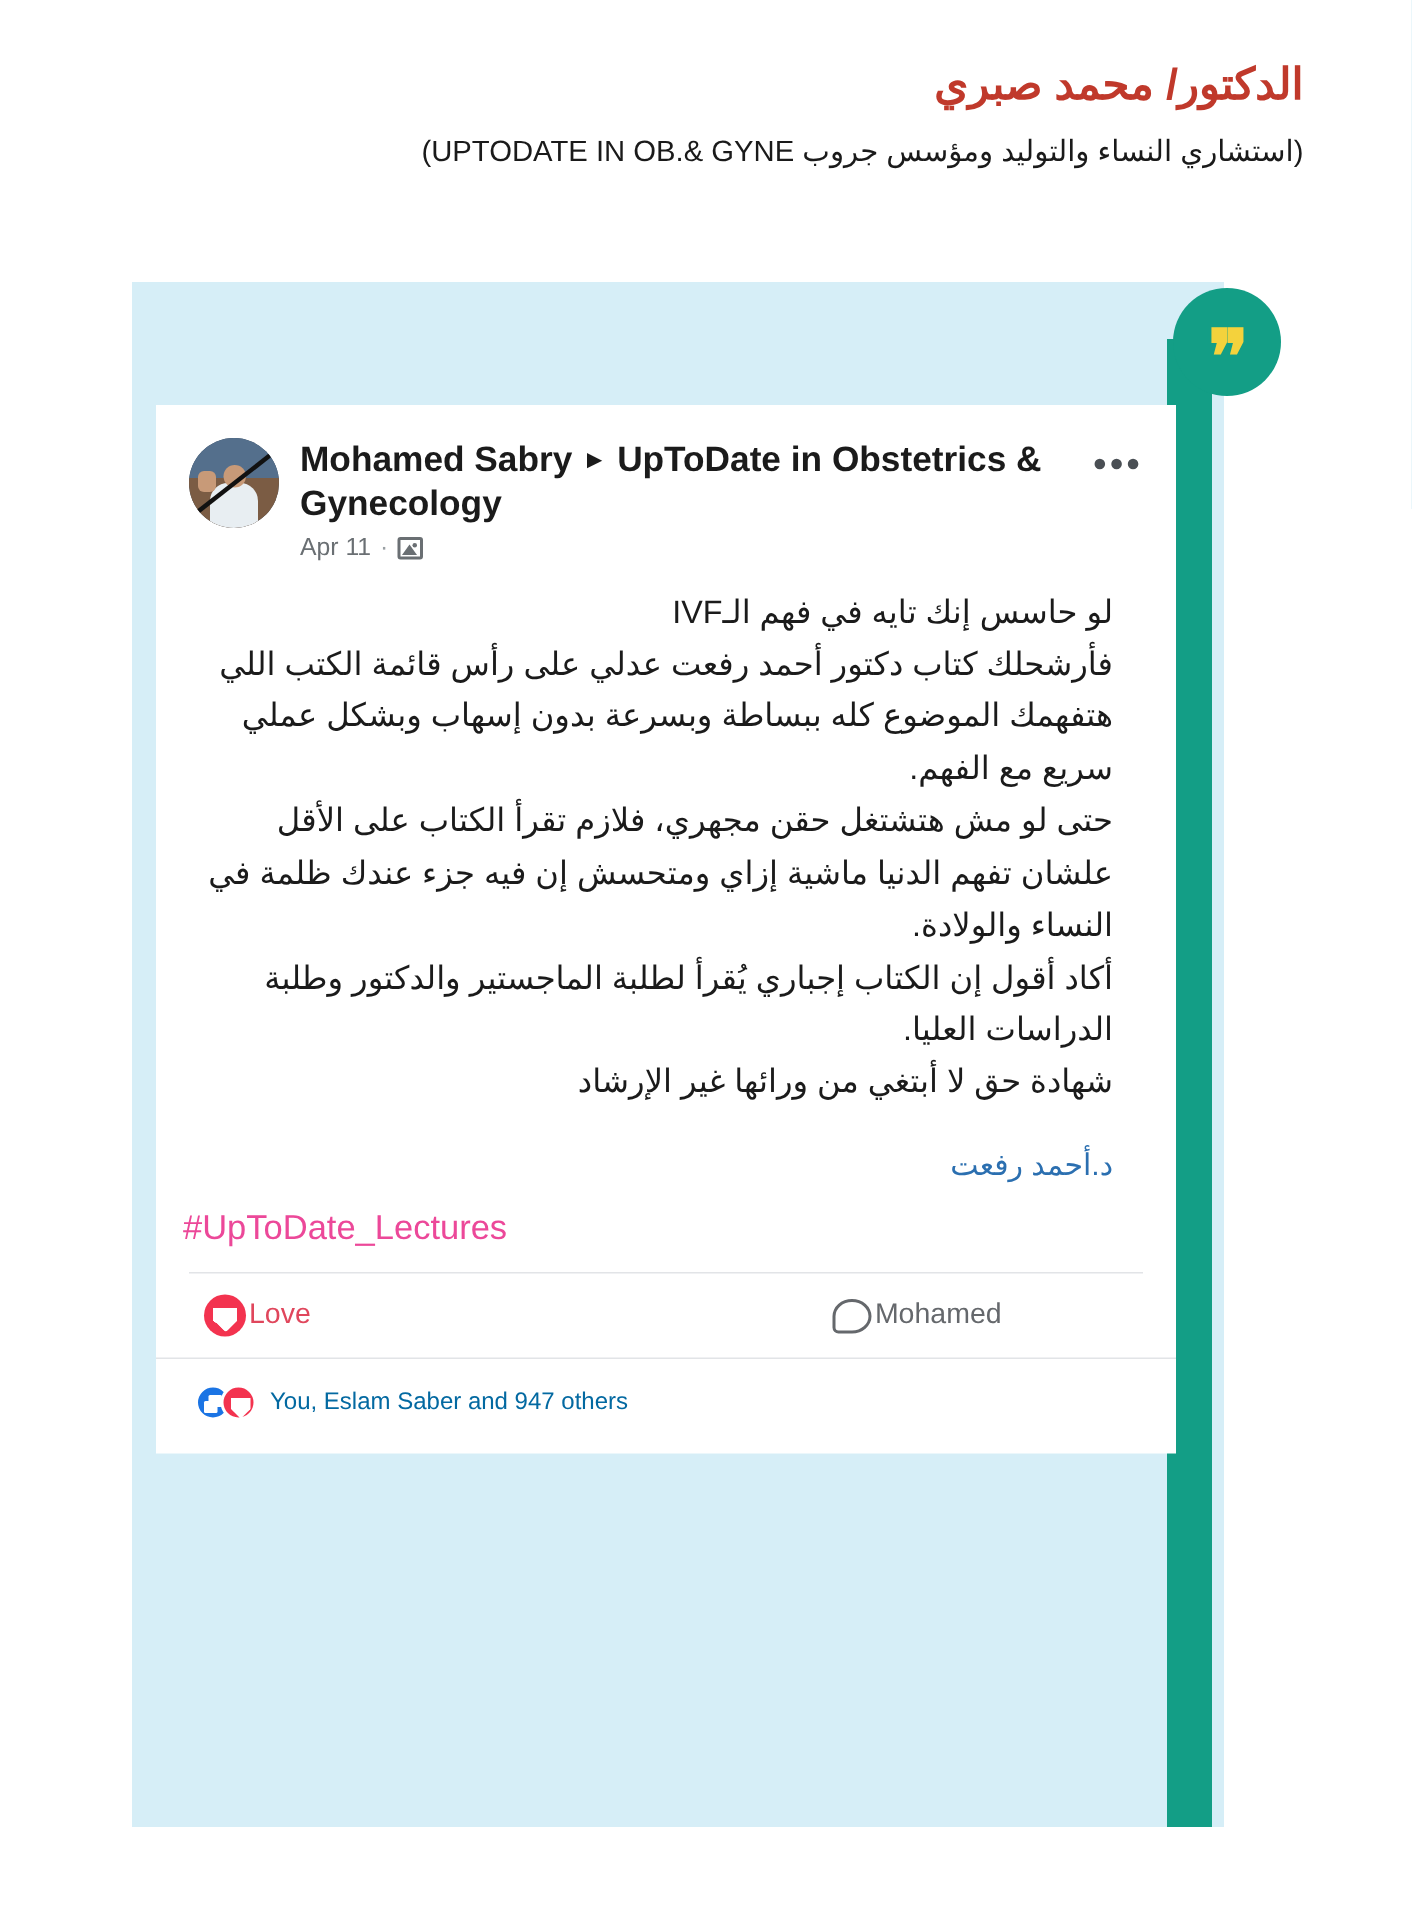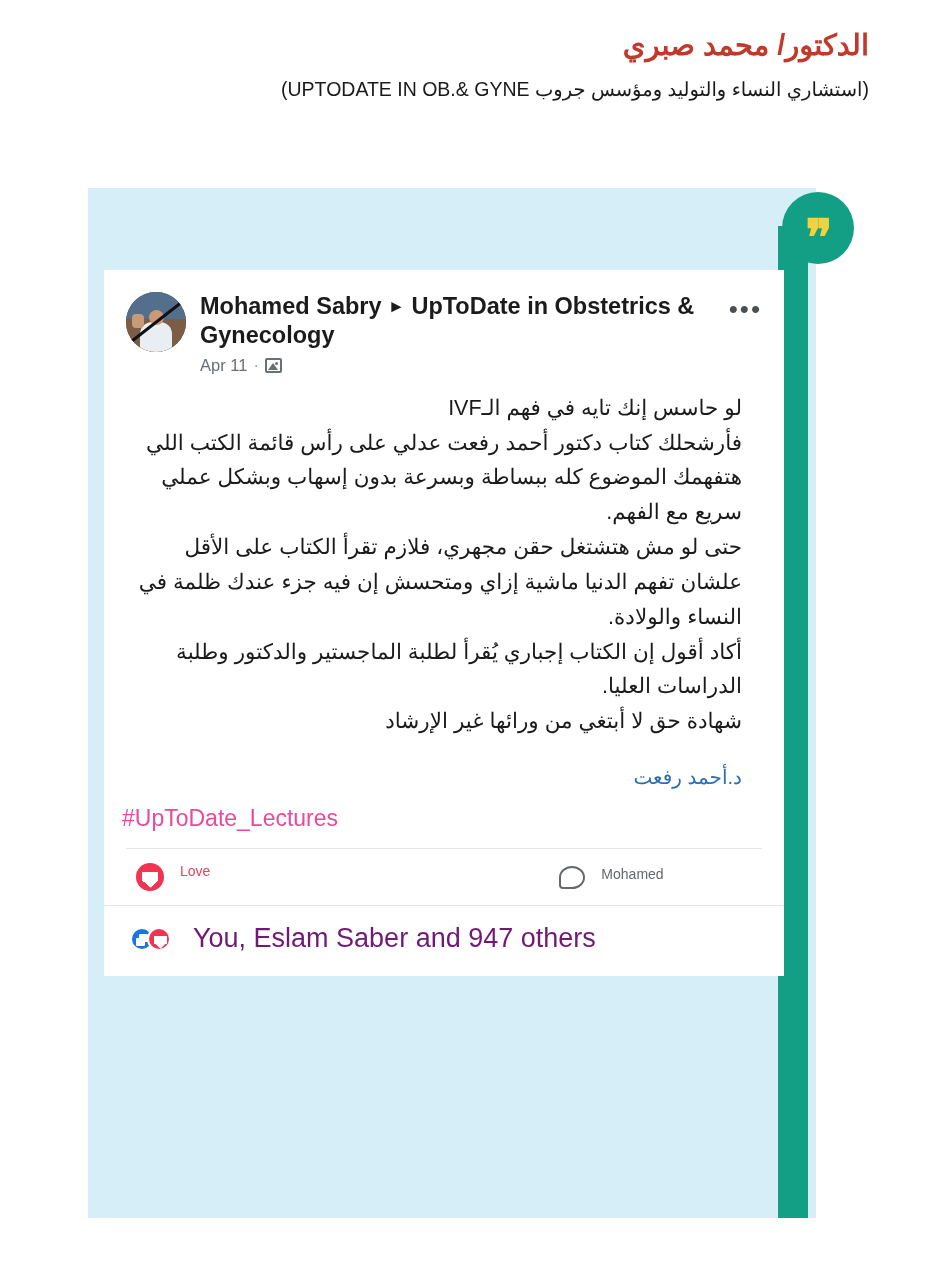--- a/index.html
+++ b/index.html
@@ -8,21 +8,21 @@
     width: 941px;
     height: 1280px;
     background: #ffffff;
     font-family: "Liberation Sans", sans-serif;
     overflow: hidden;
     position: relative;
   }
 
   
   .header {
-    padding: 28px 72px 0 72px;
+    padding: 40px 72px 0 72px;
     text-align: right;
   }
   .doctor-name {
     color: #c0392b;
     font-size: 29px;
     font-weight: bold;
     letter-spacing: 0px;
     line-height: 1.2;
   }
   .doctor-sub {
@@ -190,24 +190,24 @@
   
   .fb-actions {
     display: flex;
     direction: ltr;
     padding: 14px 14px;
     align-items: center;
   }
   .action {
     flex: 1;
     display: flex;
-    align-items: flex-start;
+    align-items: center;
     justify-content: center;
-    gap: 16px;
-    font-size: 14px;
+    gap: 2px;
+    font-size: 19px;
     color: #65686c;
     cursor: pointer;
   }
   .action.love { color: #e0465c; justify-content: flex-start; padding-left: 18px; }
 
   .heart-circle {
     width: 28px; height: 28px;
     border-radius: 50%;
     background: #f3334f;
     position: relative;
@@ -300,23 +300,22 @@
   }
   .r-love::after {
     content: "";
     position: absolute;
     left: 7px; top: 9.5px;
     width: 9px; height: 9px;
     background: #fff;
     transform: rotate(45deg);
   }
   .fb-footer-text {
-    font-size: 27px;
-    color: #701a75;
-    margin-left: 13px;
+    font-size: 16px;
+    color: #0369a1;
   }
 </style>
 </head>
 <body>
 
 <div class="header">
   <div class="doctor-name">الدكتور/ محمد صبري</div>
   <div class="doctor-sub">(استشاري النساء والتوليد ومؤسس جروب UPTODATE IN OB.&amp; GYNE)</div>
 </div>
 

